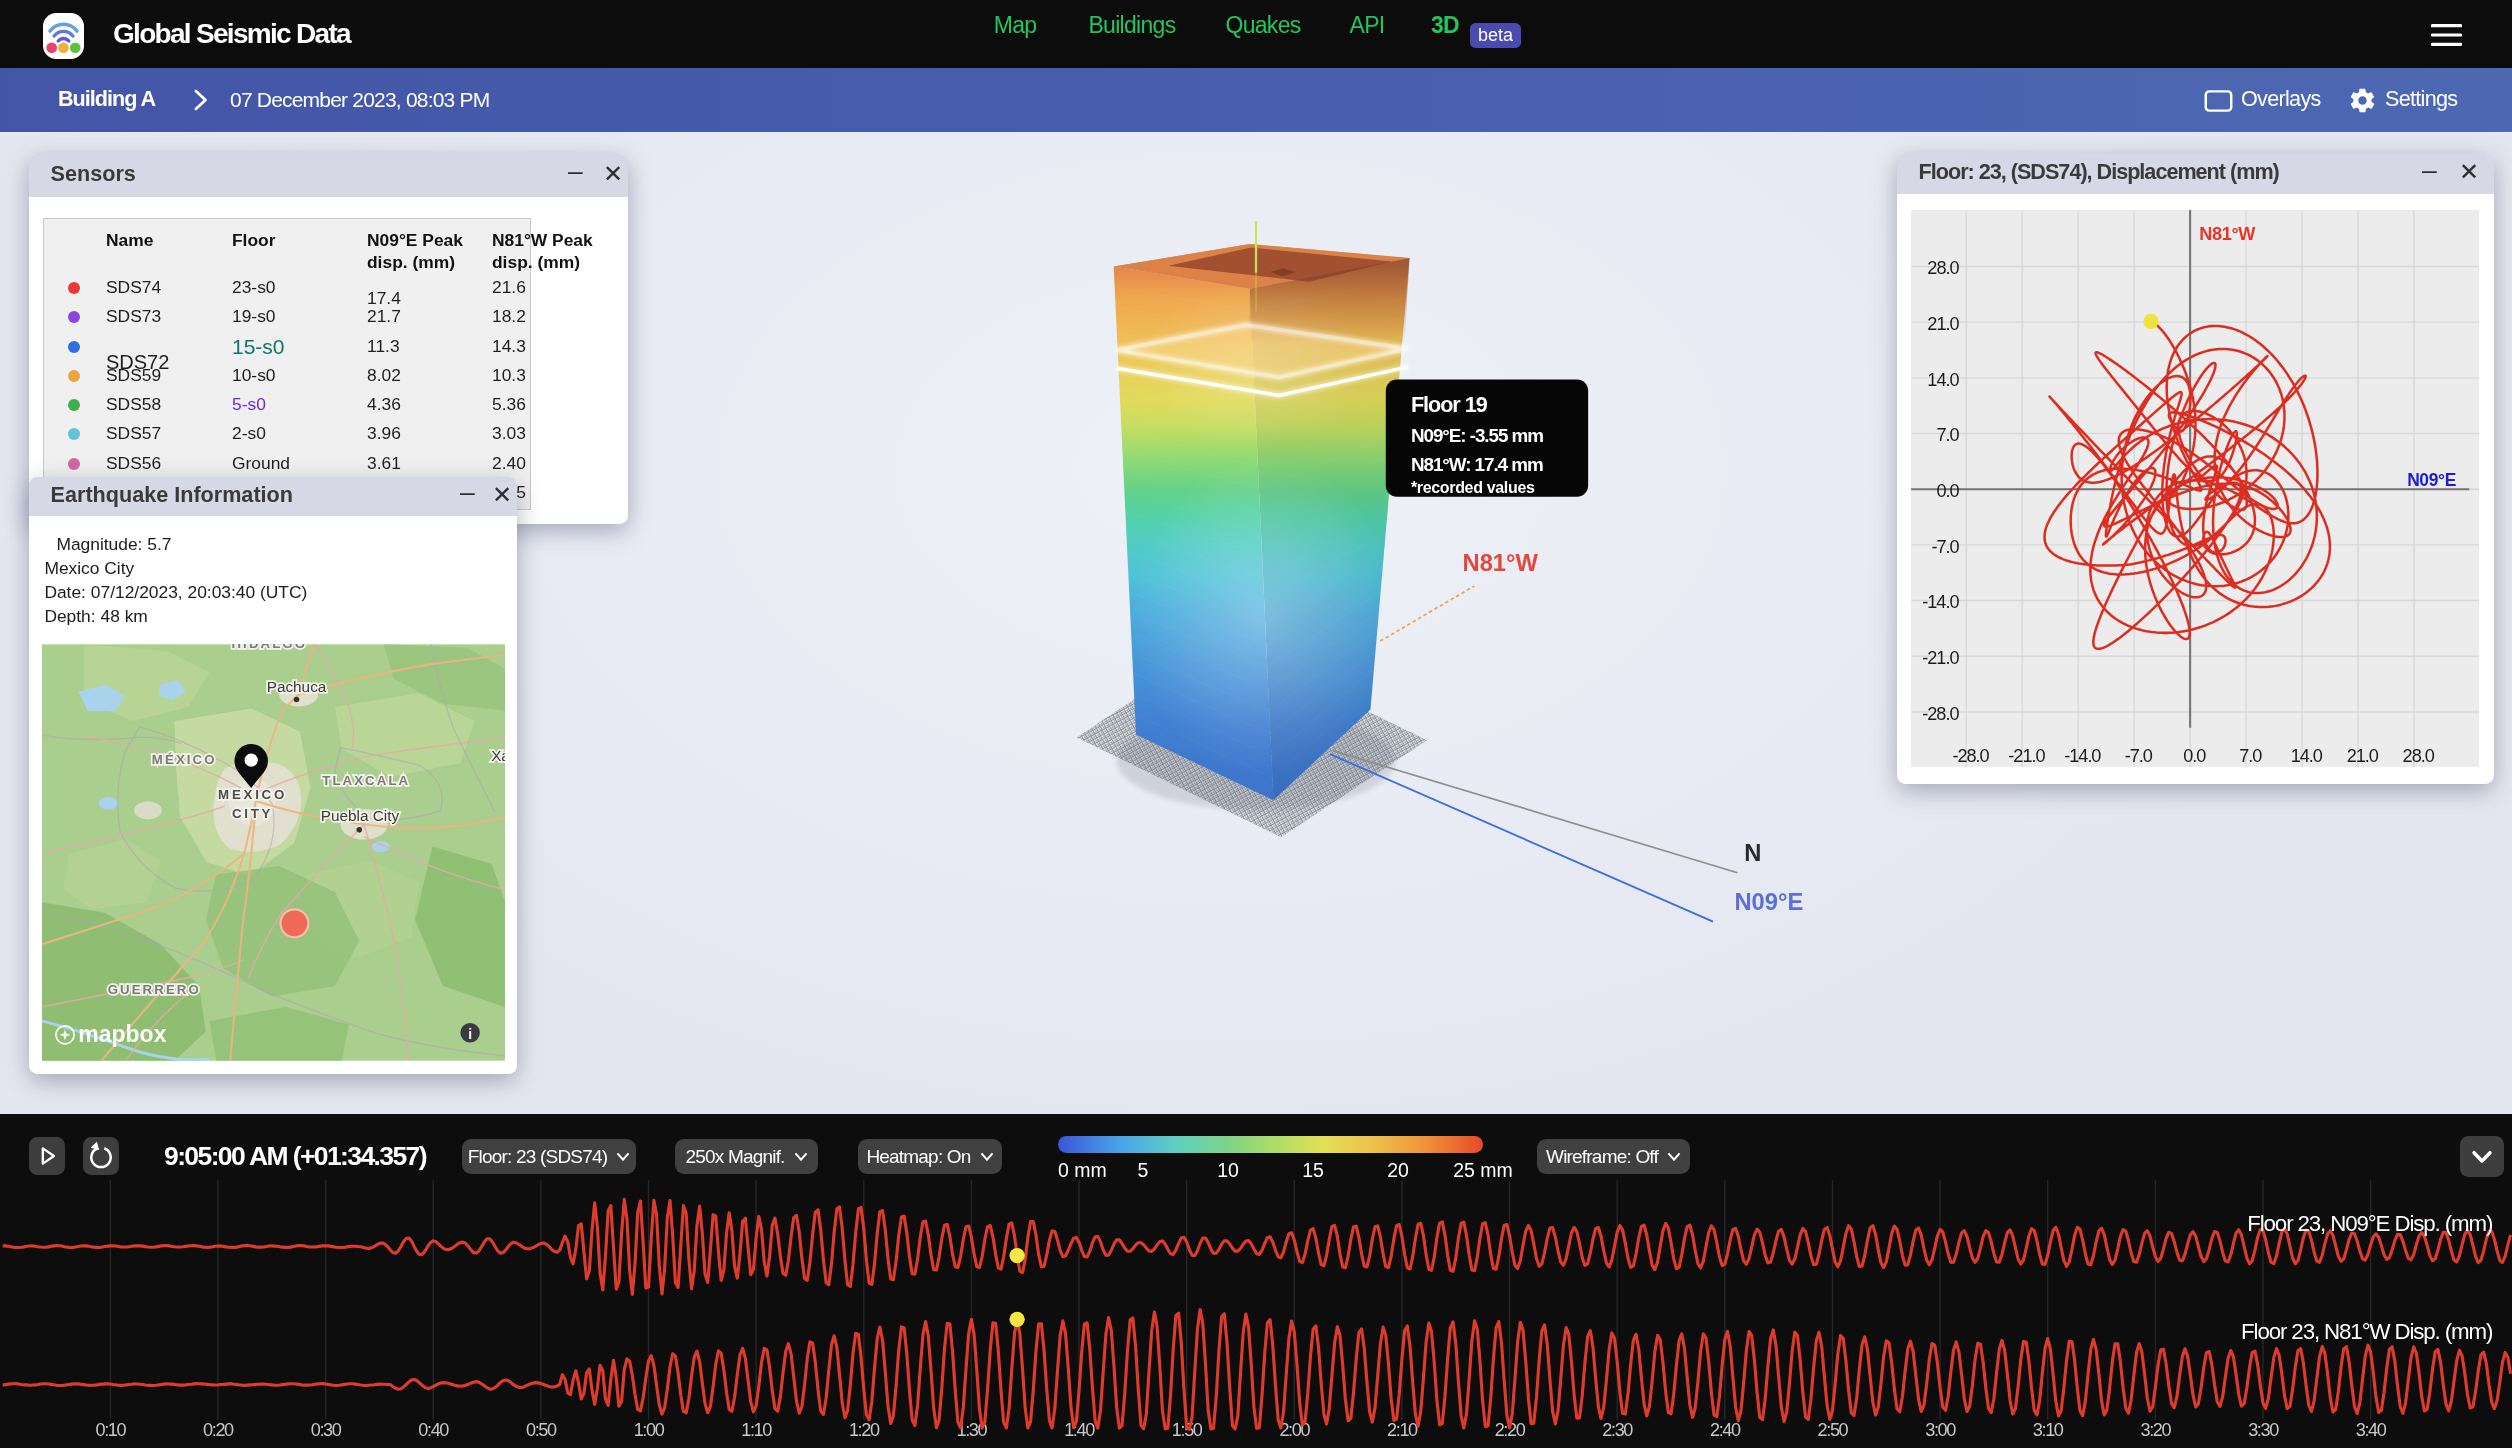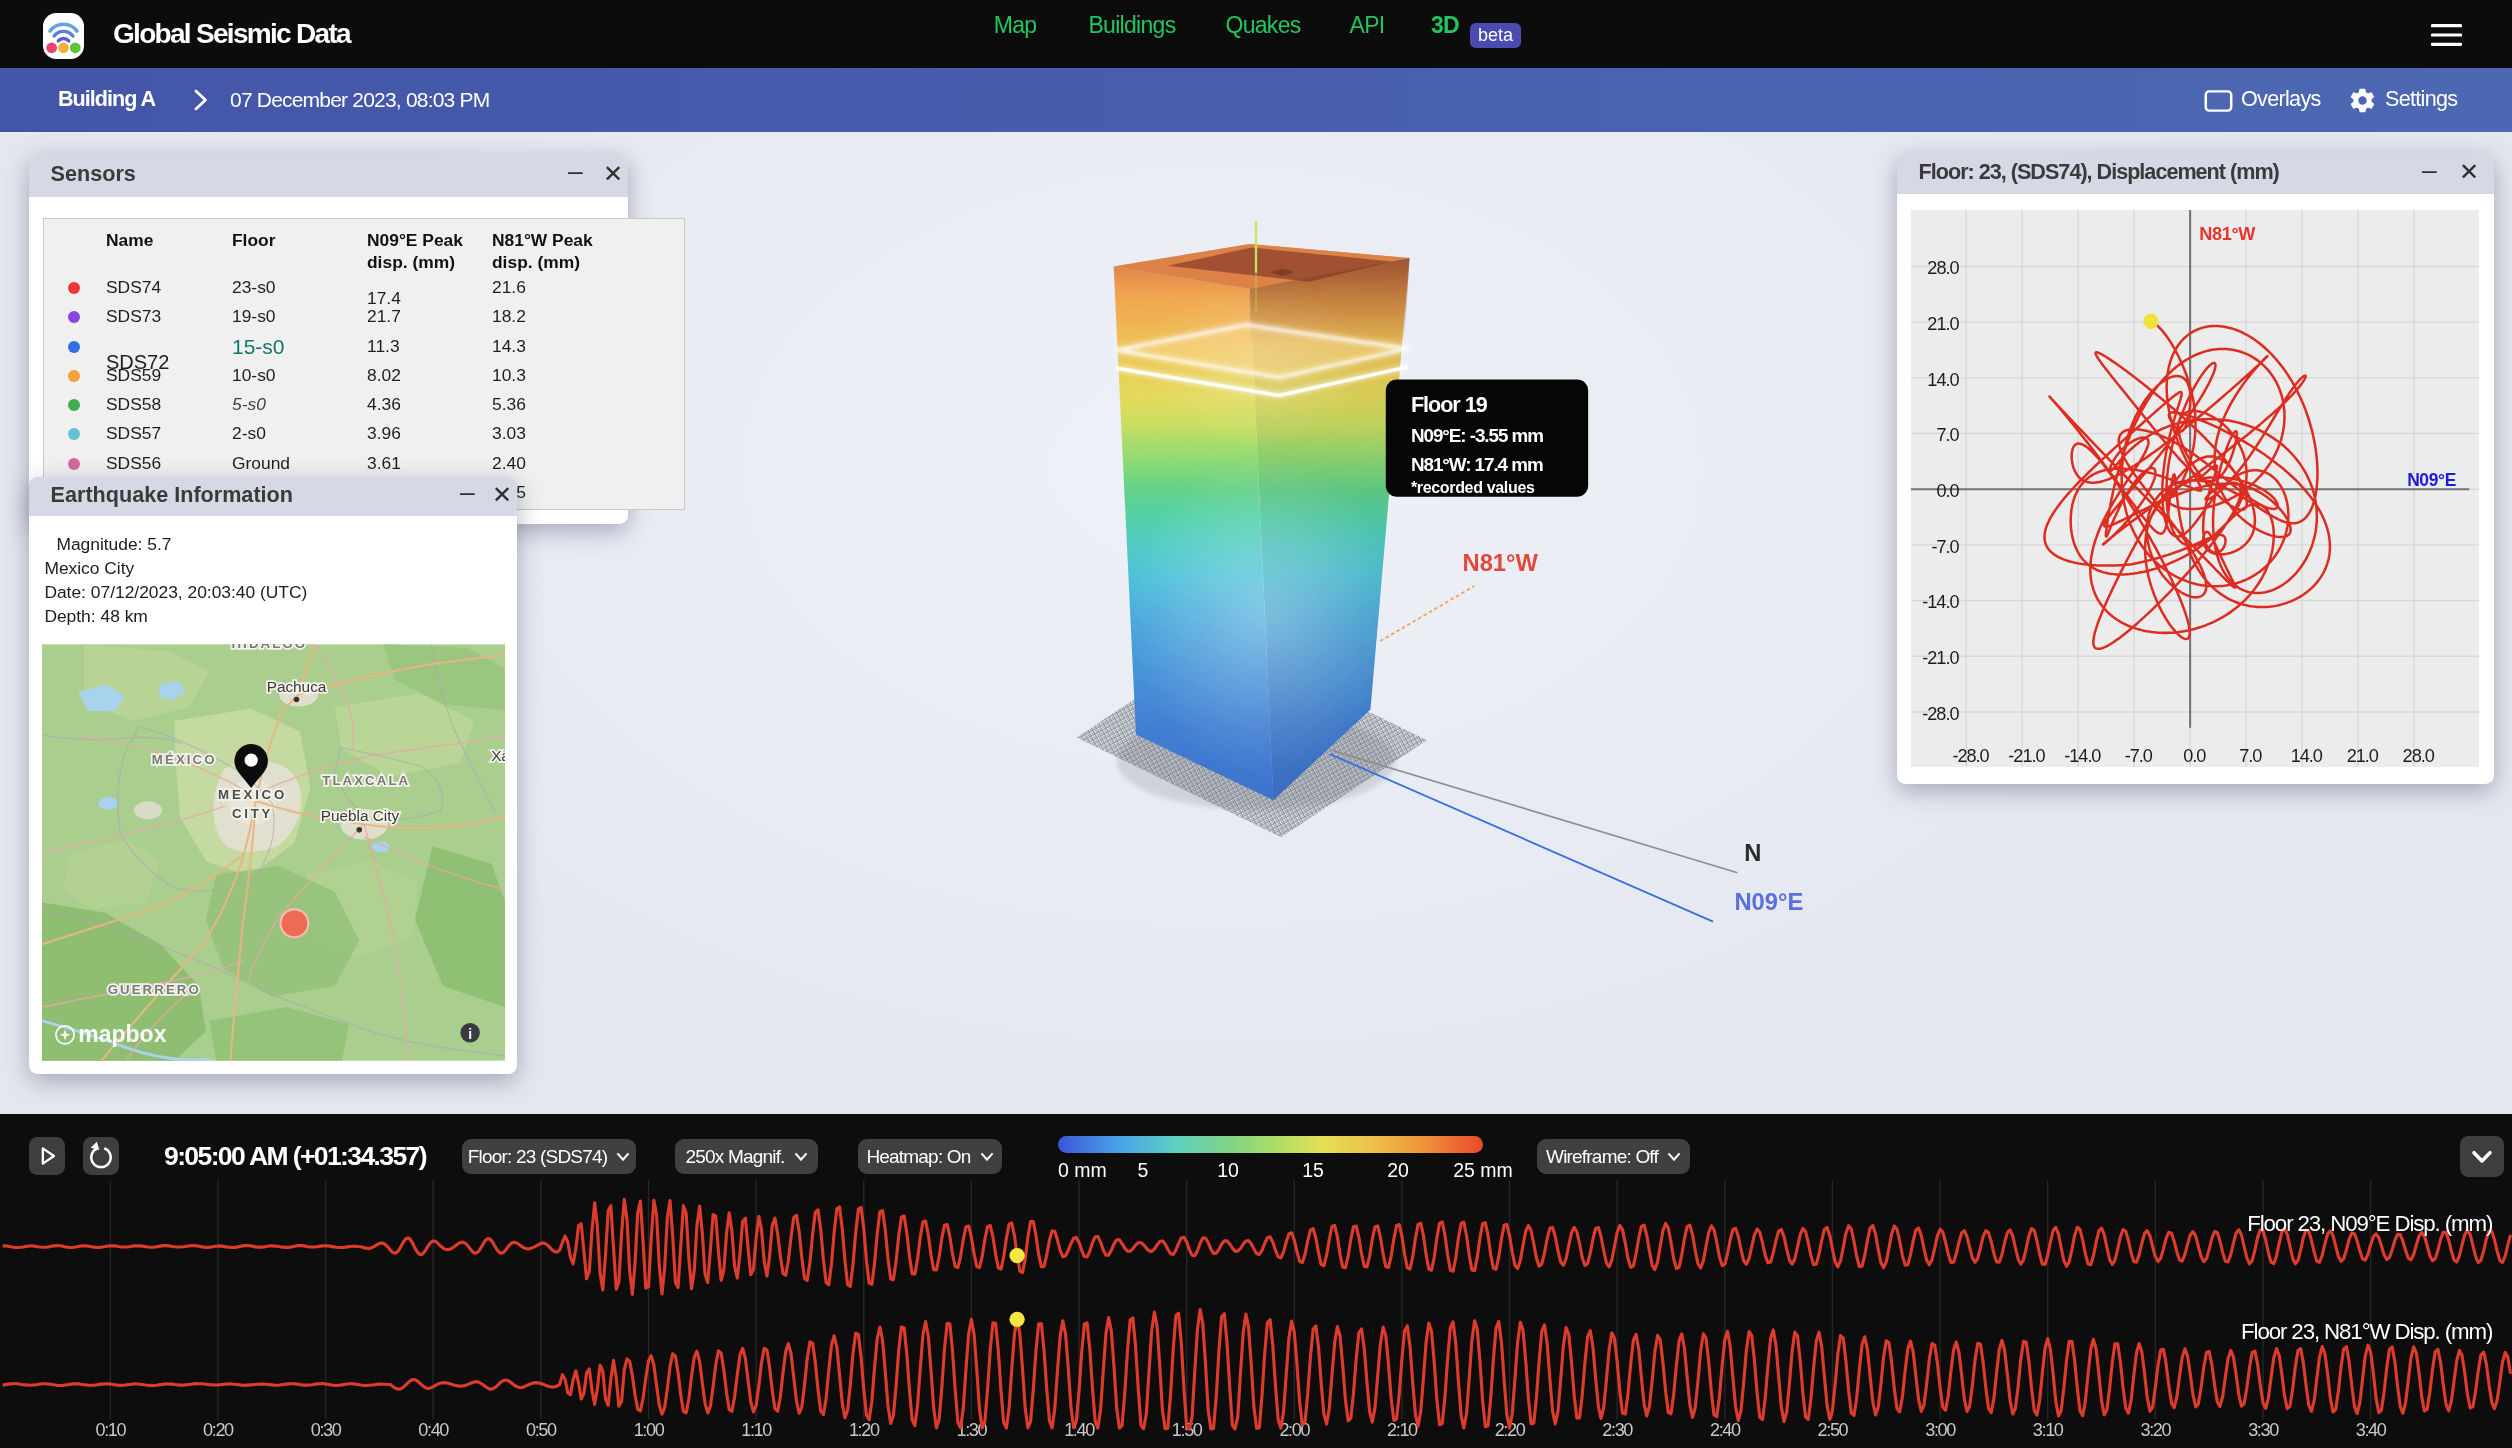--- a/index.html
+++ b/index.html
@@ -157,21 +157,21 @@
       <text x="2022" y="443" font-size="27" letter-spacing="-1.5" font-weight="bold" fill="#fff">N09°E: -3.55 mm</text>
       <text x="2022" y="484" font-size="27" letter-spacing="-1.5" font-weight="bold" fill="#fff">N81°W: 17.4 mm</text>
       <text x="2022" y="516" font-size="23" letter-spacing="-0.5" font-weight="bold" fill="#fff">*recorded values</text>
     </svg>
 
   <div class="panel" style="left:29px;top:21px;width:599px;height:370px;">
     <div class="ptitle" style="height:42px;"></div>
     <div class="ptxt" style="left:21.6px;top:21px;transform:translateY(-52%);">Sensors</div>
     <div class="pbtn" style="left:539px;top:4.2px;">–</div>
     <div class="pbtn" style="left:574px;top:7.7px;font-size:24px;">✕</div>
-    <div class="abs" style="left:14px;top:64px;width:642px;height:292px;background:#f0f0f0;border:1.4px solid #c9c9c9;">
+    <div class="abs" style="left:14px;top:64px;width:488px;height:292px;background:#f0f0f0;border:1.4px solid #c9c9c9;">
         <div style="position:absolute;font-weight:bold;font-size:17.4px;color:#111;line-height:1.3;left:62px;top:9.8px;">Name</div>
         <div style="position:absolute;font-weight:bold;font-size:17.4px;color:#111;line-height:1.3;left:188px;top:9.8px;">Floor</div>
         <div style="position:absolute;font-weight:bold;font-size:17.4px;color:#111;line-height:1.3;left:323px;top:9.8px;white-space:nowrap;">N09°E Peak<br>disp. (mm)</div>
         <div style="position:absolute;font-weight:bold;font-size:17.4px;color:#111;line-height:1.3;left:448px;top:9.8px;white-space:nowrap;">N81°W Peak<br>disp. (mm)</div>
         <div style="position:absolute;left:24.4px;top:69px;width:12px;height:12px;border-radius:50%;background:#ed3833;transform:translateY(-50%);"></div>
         <div style="position:absolute;left:62px;top:69px;font-size:17.4px;color:#1e1e1e;transform:translateY(-52%);">SDS74</div>
         <div style="position:absolute;left:188px;top:69px;font-size:17.4px;color:#1e1e1e;transform:translateY(-52%);">23-s0</div>
         <div style="position:absolute;left:323px;top:80px;font-size:17.4px;color:#1e1e1e;transform:translateY(-52%);">17.4</div>
         <div style="position:absolute;left:448px;top:69px;font-size:17.4px;color:#1e1e1e;transform:translateY(-52%);">21.6</div>
         <div style="position:absolute;left:24.4px;top:98px;width:12px;height:12px;border-radius:50%;background:#8b44e0;transform:translateY(-50%);"></div>
@@ -184,21 +184,21 @@
         <div style="position:absolute;left:188px;top:128px;font-size:21px;color:#0f766e;transform:translateY(-52%);">15-s0</div>
         <div style="position:absolute;left:323px;top:128px;font-size:17.4px;color:#1e1e1e;transform:translateY(-52%);">11.3</div>
         <div style="position:absolute;left:448px;top:128px;font-size:17.4px;color:#1e1e1e;transform:translateY(-52%);">14.3</div>
         <div style="position:absolute;left:24.4px;top:157px;width:12px;height:12px;border-radius:50%;background:#f0a23c;transform:translateY(-50%);"></div>
         <div style="position:absolute;left:62px;top:157px;font-size:17.4px;color:#1e1e1e;transform:translateY(-52%);">SDS59</div>
         <div style="position:absolute;left:188px;top:157px;font-size:17.4px;color:#1e1e1e;transform:translateY(-52%);">10-s0</div>
         <div style="position:absolute;left:323px;top:157px;font-size:17.4px;color:#1e1e1e;transform:translateY(-52%);">8.02</div>
         <div style="position:absolute;left:448px;top:157px;font-size:17.4px;color:#1e1e1e;transform:translateY(-52%);">10.3</div>
         <div style="position:absolute;left:24.4px;top:186px;width:12px;height:12px;border-radius:50%;background:#3fae4c;transform:translateY(-50%);"></div>
         <div style="position:absolute;left:62px;top:186px;font-size:17.4px;color:#1e1e1e;transform:translateY(-52%);">SDS58</div>
-        <div style="position:absolute;left:188px;top:186px;font-size:17.4px;color:#404040;transform:translateY(-52%);font-style:italic;">5-s0</div>
+        <div style="position:absolute;left:188px;top:186px;font-size:17.4px;color:#6d28d9;transform:translateY(-52%);">5-s0</div>
         <div style="position:absolute;left:323px;top:186px;font-size:17.4px;color:#1e1e1e;transform:translateY(-52%);">4.36</div>
         <div style="position:absolute;left:448px;top:186px;font-size:17.4px;color:#1e1e1e;transform:translateY(-52%);">5.36</div>
         <div style="position:absolute;left:24.4px;top:215px;width:12px;height:12px;border-radius:50%;background:#62c3d8;transform:translateY(-50%);"></div>
         <div style="position:absolute;left:62px;top:215px;font-size:17.4px;color:#1e1e1e;transform:translateY(-52%);">SDS57</div>
         <div style="position:absolute;left:188px;top:215px;font-size:17.4px;color:#1e1e1e;transform:translateY(-52%);">2-s0</div>
         <div style="position:absolute;left:323px;top:215px;font-size:17.4px;color:#1e1e1e;transform:translateY(-52%);">3.96</div>
         <div style="position:absolute;left:448px;top:215px;font-size:17.4px;color:#1e1e1e;transform:translateY(-52%);">3.03</div>
         <div style="position:absolute;left:24.4px;top:245px;width:12px;height:12px;border-radius:50%;background:#d4679f;transform:translateY(-50%);"></div>
         <div style="position:absolute;left:62px;top:245px;font-size:17.4px;color:#1e1e1e;transform:translateY(-52%);">SDS56</div>
         <div style="position:absolute;left:188px;top:245px;font-size:17.4px;color:#1e1e1e;transform:translateY(-52%);">Ground</div>

